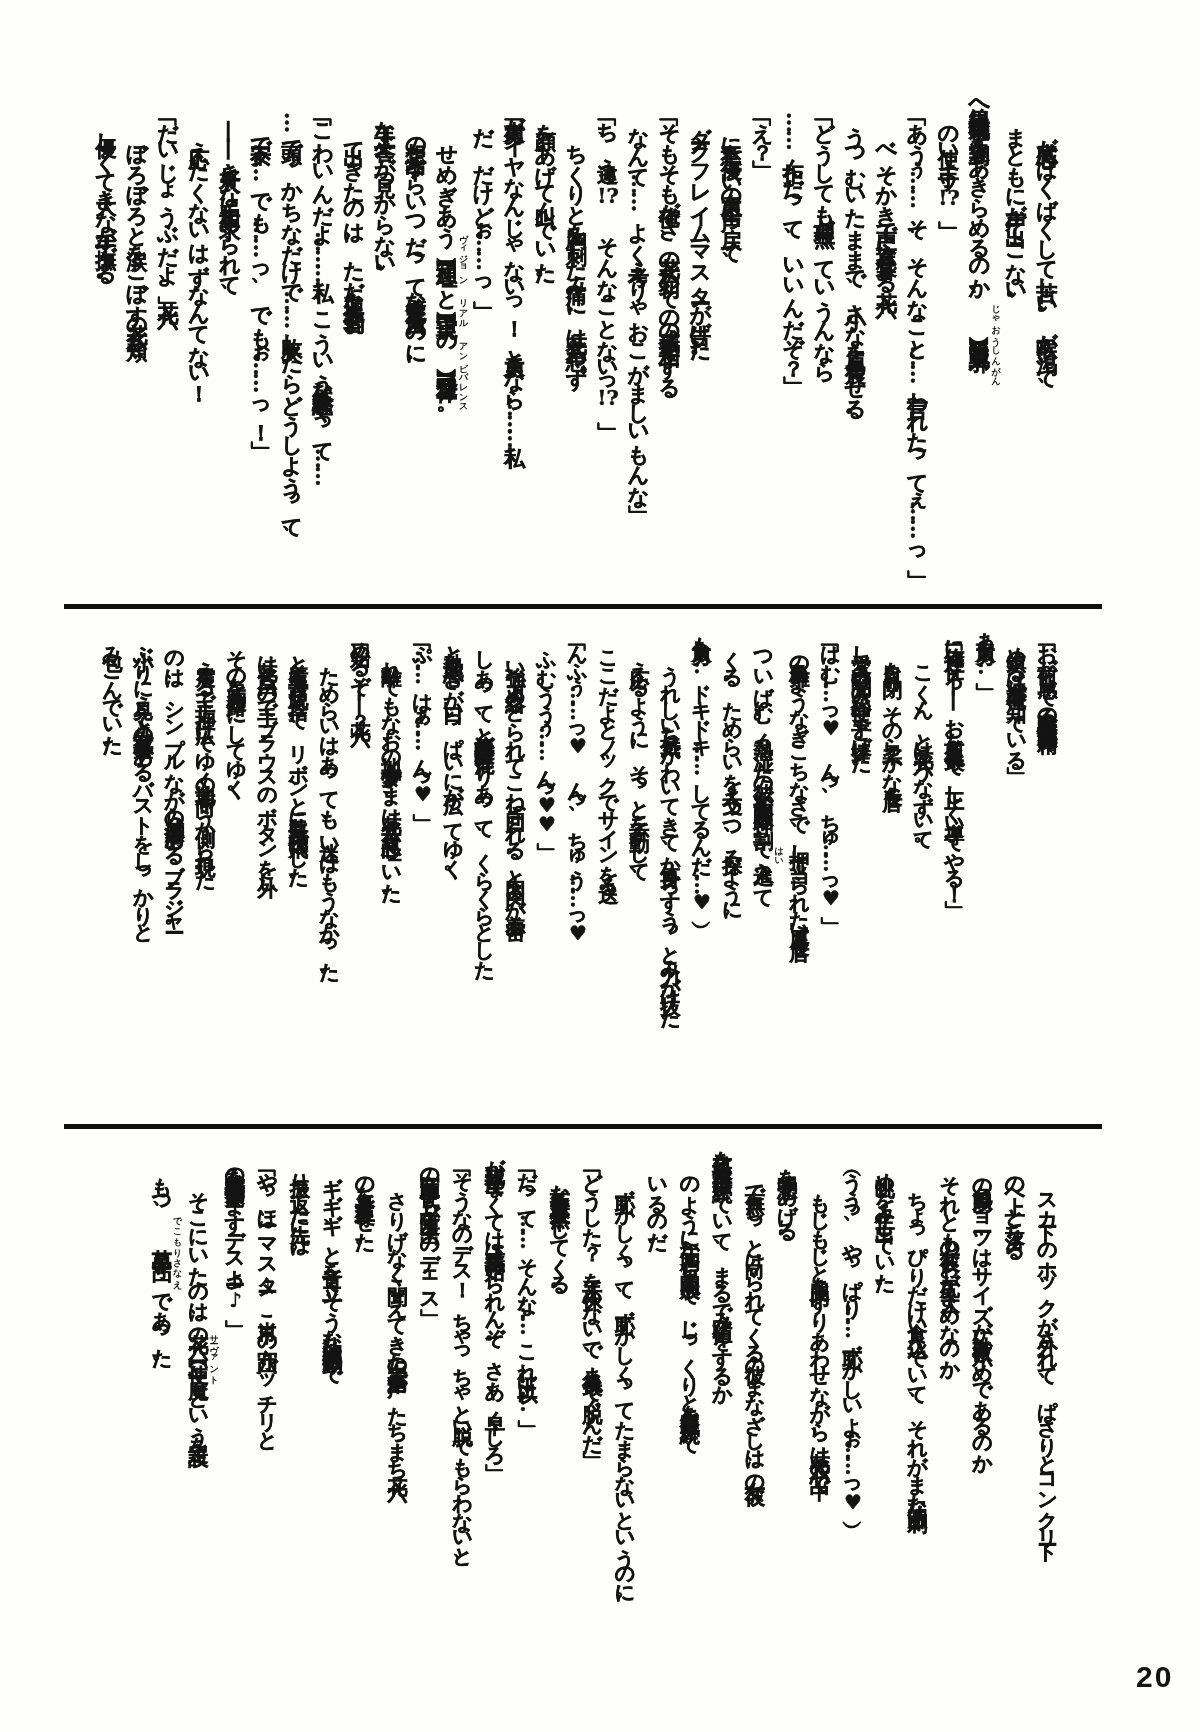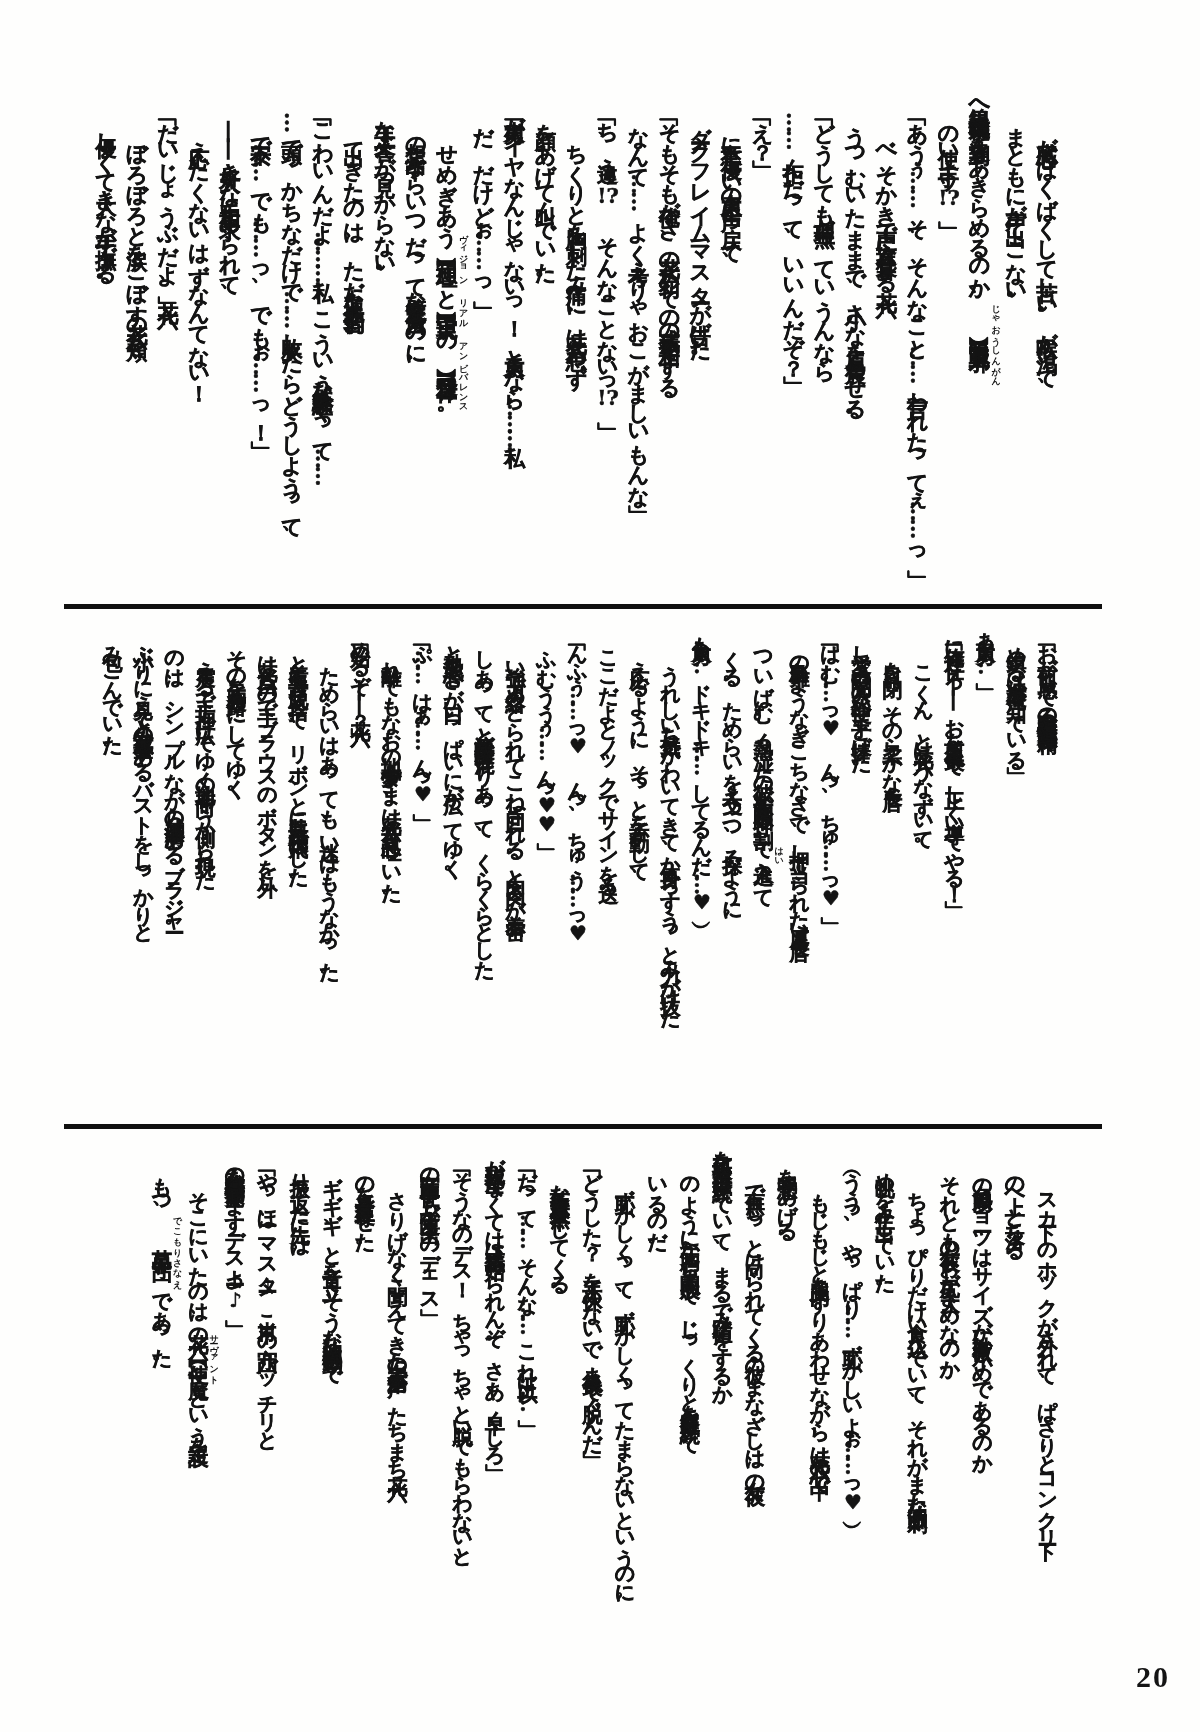--- a/index.html
+++ b/index.html
@@ -21,21 +21,21 @@
   #block-1{top:637px;left:82px;width:981px;height:475px;font-size:20px;letter-spacing:-5px;line-height:31px;}
   #block-2{top:1163px;left:143px;width:921px;height:445px;font-size:20px;letter-spacing:-4.5px;line-height:32.5px;}
   ruby{ruby-align:center;}
   rt{font-size:9px;letter-spacing:0;font-weight:600;-webkit-text-stroke:0;}
   .tcy{text-combine-upright:all;}
   .rule{position:absolute;left:64px;width:1038px;height:5px;}
   .rule-1{top:604px;}
   .rule-2{top:1124px;}
   .page-number{
     position:absolute;left:1136px;top:1660px;
-    font-family:Liberation Serif, serif;
+    font-family:Liberation Sans, sans-serif;
     font-weight:800;font-size:30px;letter-spacing:2px;
   }
 </style>
 </head>
 <body style="background: rgb(254, 254, 253); color: rgb(20, 20, 20);">
 
 <div class="page">
   <section class="tblock" id="block-0">
       <p class="col" style="text-indent: 18px;">心臓がばくばくして苦しい。喉が渇いて、</p>
       <p class="col">まともに声が出てこない。</p>

